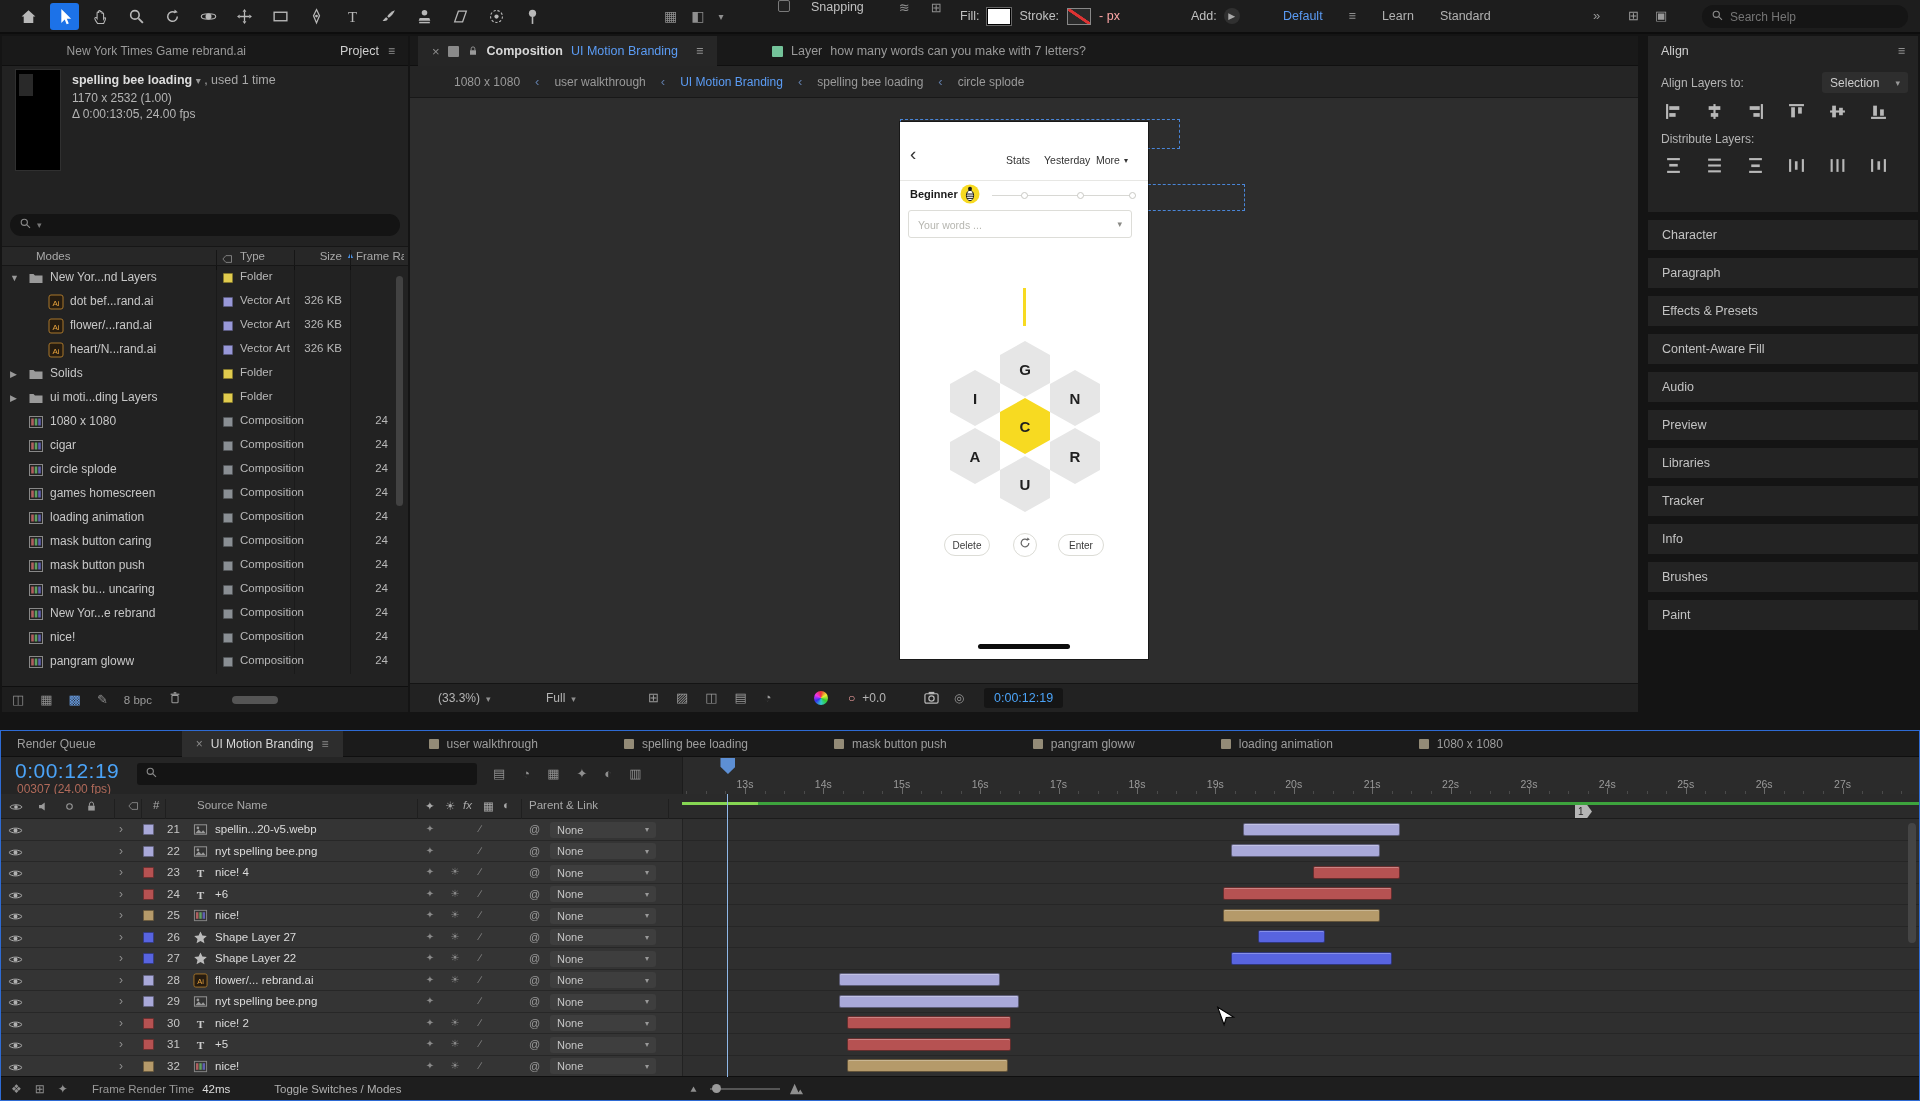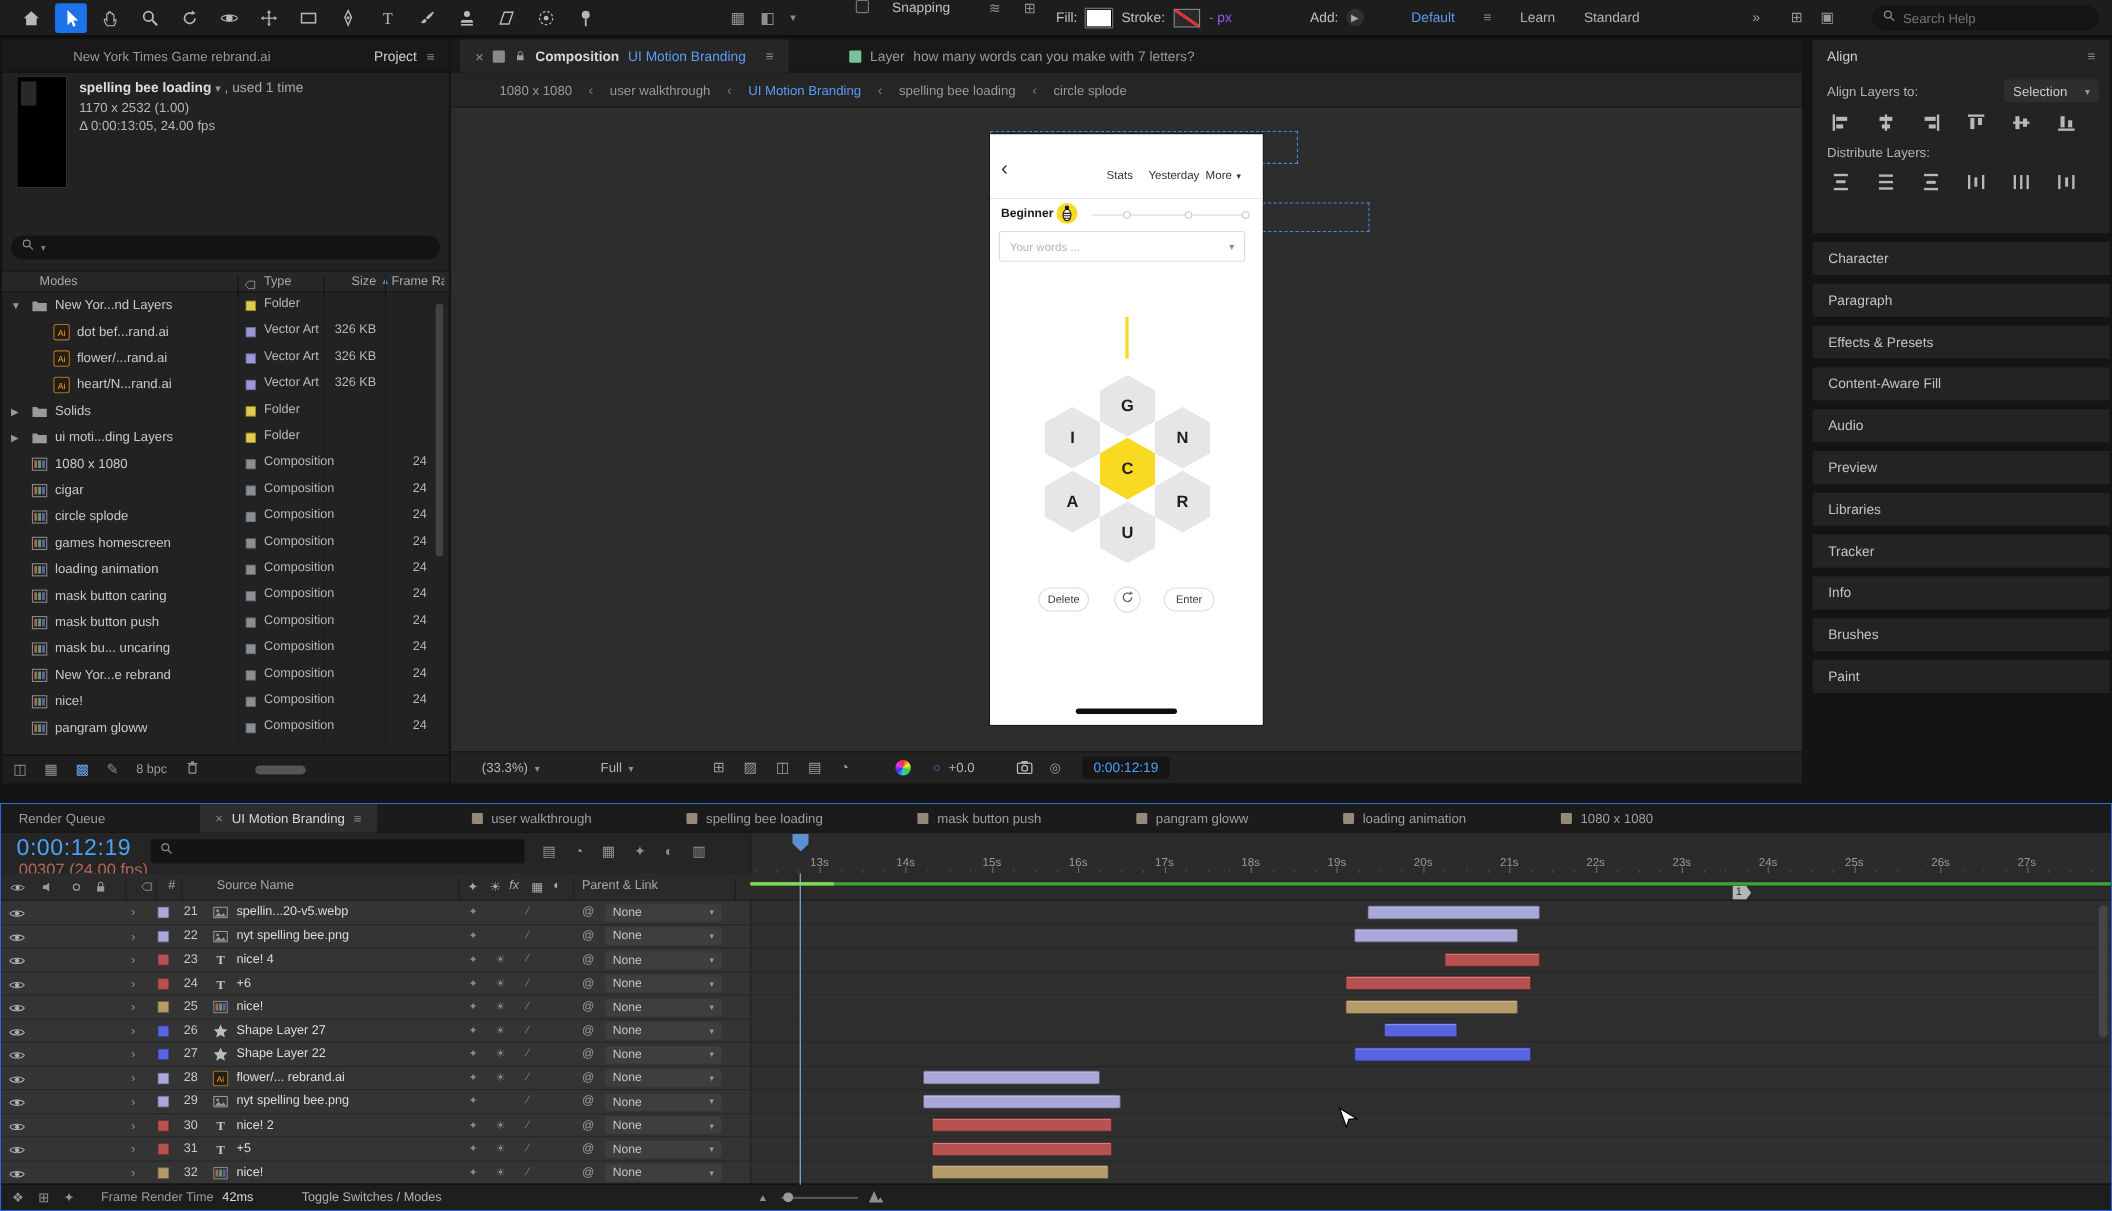--- a/index.html
+++ b/index.html
@@ -15,21 +15,21 @@
   .tool.active{background:#1c72e8}
   .tool svg{width:17px;height:17px}
   .tb-extra{position:absolute;left:664px;top:0;height:32px;display:flex;align-items:center;gap:14px;color:#8f8f8f;font-size:14px}
   .snap-group{position:absolute;left:778px;top:0;height:32px;display:flex;align-items:flex-start;gap:21px}
   .checkbox{width:12px;height:12px;border:1px solid #7a7a7a;border-radius:2px;background:#222}
   .tb-label{font-size:12.5px;color:#c0c0c0}
   .tb-dim-icon{color:#8f8f8f;font-size:13px}
   .fill-group{position:absolute;left:960px;top:0;height:32px;display:flex;align-items:center;gap:8px;font-size:12.5px;color:#c0c0c0}
   .swatch-fill{width:24px;height:17px;background:#fff;border:1px solid #000;box-shadow:0 0 0 1px #666}
   .swatch-stroke{width:24px;height:17px;background:#2a2a2a;border:1px solid #888;background-image:linear-gradient(to top right,transparent 43%,#d33 45%,#d33 55%,transparent 57%)}
-  .dim{color:#8b5cf6}
+  .dim{color:#fca5a5}
   .add-group{position:absolute;left:1191px;top:0;height:32px;display:flex;align-items:center;gap:7px;font-size:12.5px;color:#c0c0c0}
   .add-icon{width:16px;height:16px;background:#303030;border-radius:8px;color:#aaa;font-size:9px;display:flex;align-items:center;justify-content:center}
   .ws{position:absolute;left:1283px;top:0;height:32px;display:flex;align-items:center;gap:26px;font-size:12.5px}
   .ws-item{color:#b2b2b2}
   .ws-item.active{color:#5b9cf5}
   .ws-menu{color:#8f8f8f}
   .ws-overflow{position:absolute;left:1593px;top:8px;color:#9a9a9a;font-size:13px}
   .tb-right-icons{position:absolute;left:1628px;top:8px;display:flex;gap:16px;color:#9a9a9a;font-size:13px}
   .help-search{position:absolute;left:1702px;top:5px;width:206px;height:23px;background:#151515;border-radius:12px;display:flex;align-items:center;padding:0 9px;gap:6px}
   .help-search input{flex:1;background:none;border:none;color:#999;font-size:12px;outline:none;font-family:inherit;min-width:0}
@@ -138,21 +138,21 @@
 
   
   .timeline{position:absolute;top:730px;left:0;width:1920px;height:371px;background:#252525;border:1px solid #2e6bd4}
   .tl-tabs{position:absolute;top:0;left:0;right:0;height:26px;background:#1b1b1b;border-bottom:1px solid #0f0f0f;display:flex;align-items:center;gap:86px;padding-left:16px;font-size:12px;color:#9e9e9e}
   .tl-tab{display:flex;align-items:center;gap:8px;height:26px}
   .tl-tab.active{background:#2d2d2d;padding:0 14px;color:#d8d8d8}
   .tchip{width:10px;height:10px;background:#938b77;border-radius:1px}
   .tx,.tmenu{color:#8a8a8a}
   .tl-head{position:absolute;top:26px;left:0;width:681px;height:37px;background:#252525}
   .tl-time{position:absolute;left:14px;top:2px;font-size:21px;color:#4ba3f7;letter-spacing:.5px}
-  .tl-frames{position:absolute;left:16px;top:25px;font-size:15px;color:#b06a5a}
+  .tl-frames{position:absolute;left:16px;top:25px;font-size:12px;color:#b06a5a}
   .tl-search{position:absolute;left:136px;top:6px;width:340px;height:22px;background:#141414;border-radius:3px;display:flex;align-items:center;padding:0 8px;gap:6px}
   .tl-icons{position:absolute;left:492px;top:9px;display:flex;gap:17px;color:#8f8f8f;font-size:13px}
   .ruler{position:absolute;left:681px;right:0;top:26px;height:37px;background:#2b2b2b;border-left:1px solid #1c1c1c;overflow:hidden}
   .rlabel{position:absolute;bottom:4px;font-size:10.5px;color:#9a9a9a;transform:translateX(-50%)}
   .rtick{position:absolute;bottom:0;width:1px;height:6px;background:#6a6a6a}
   .rtick.minor{height:3px;background:#4a4a4a}
   .tl-cols{position:absolute;top:63px;left:0;width:681px;height:25px;background:#2a2a2a;border-bottom:1px solid #1b1b1b;font-size:11.5px;color:#a8a8a8}
   .tl-cols>span{position:absolute;top:5px}
   .hc-sep{position:absolute;top:0;width:1px;height:25px;background:#1f1f1f}
   .tl-track-top{position:absolute;top:63px;left:681px;right:0;height:25px;background:#2a2a2a;border-bottom:1px solid #1b1b1b;overflow:hidden}

